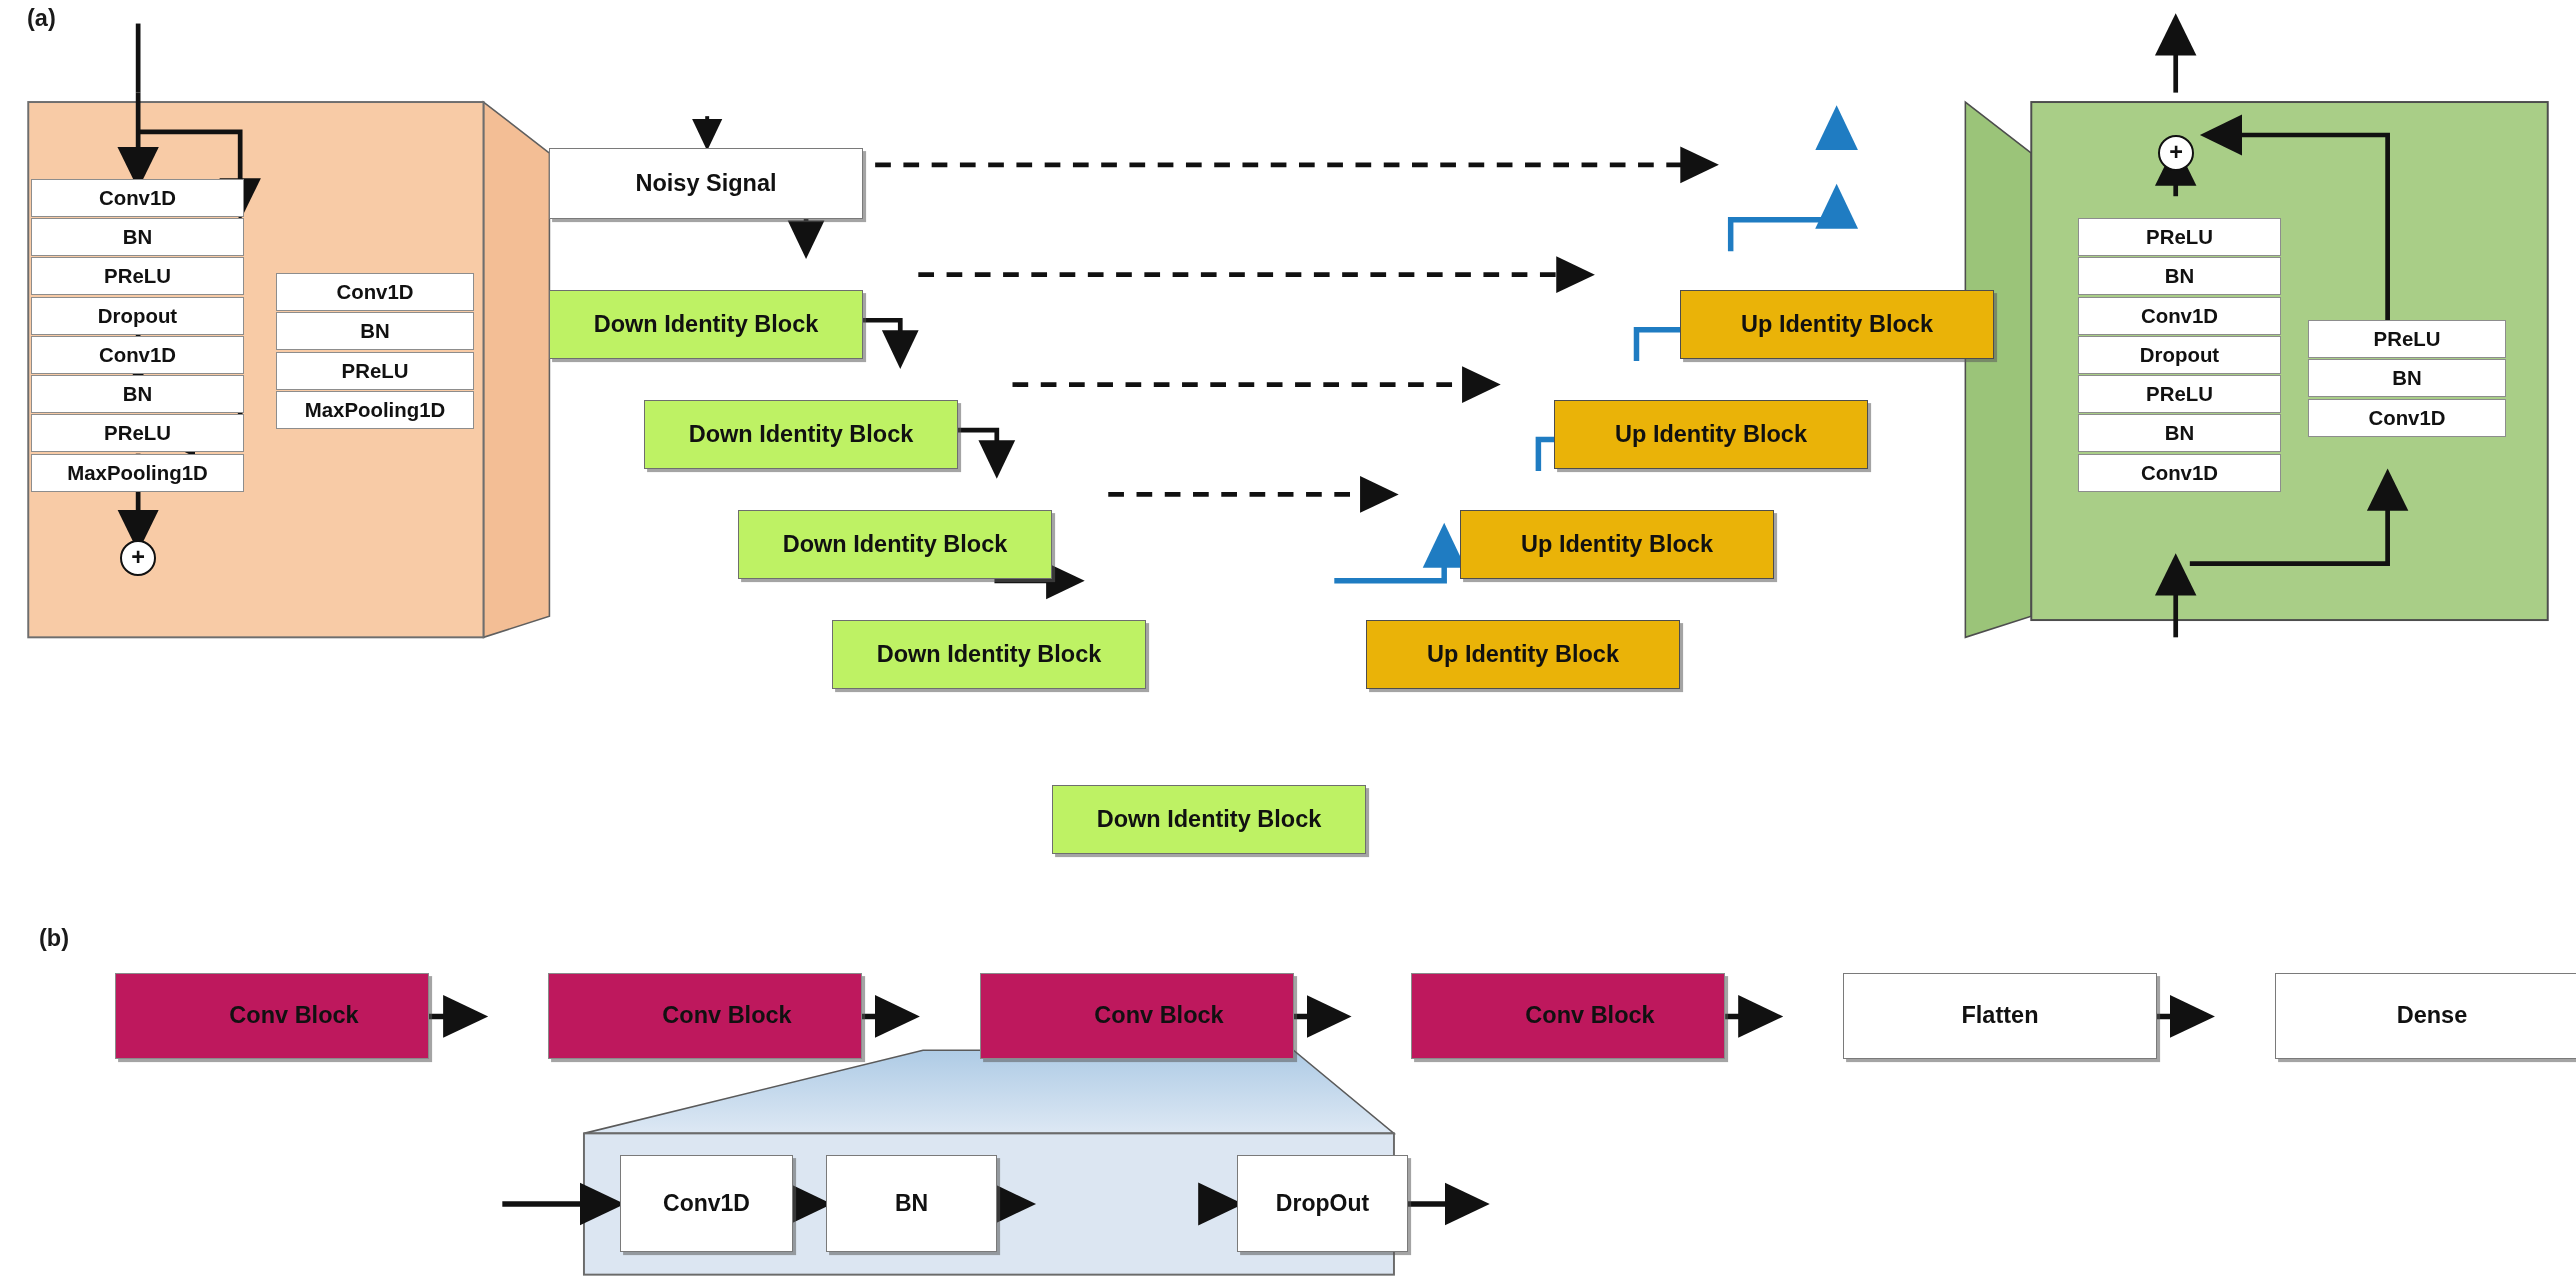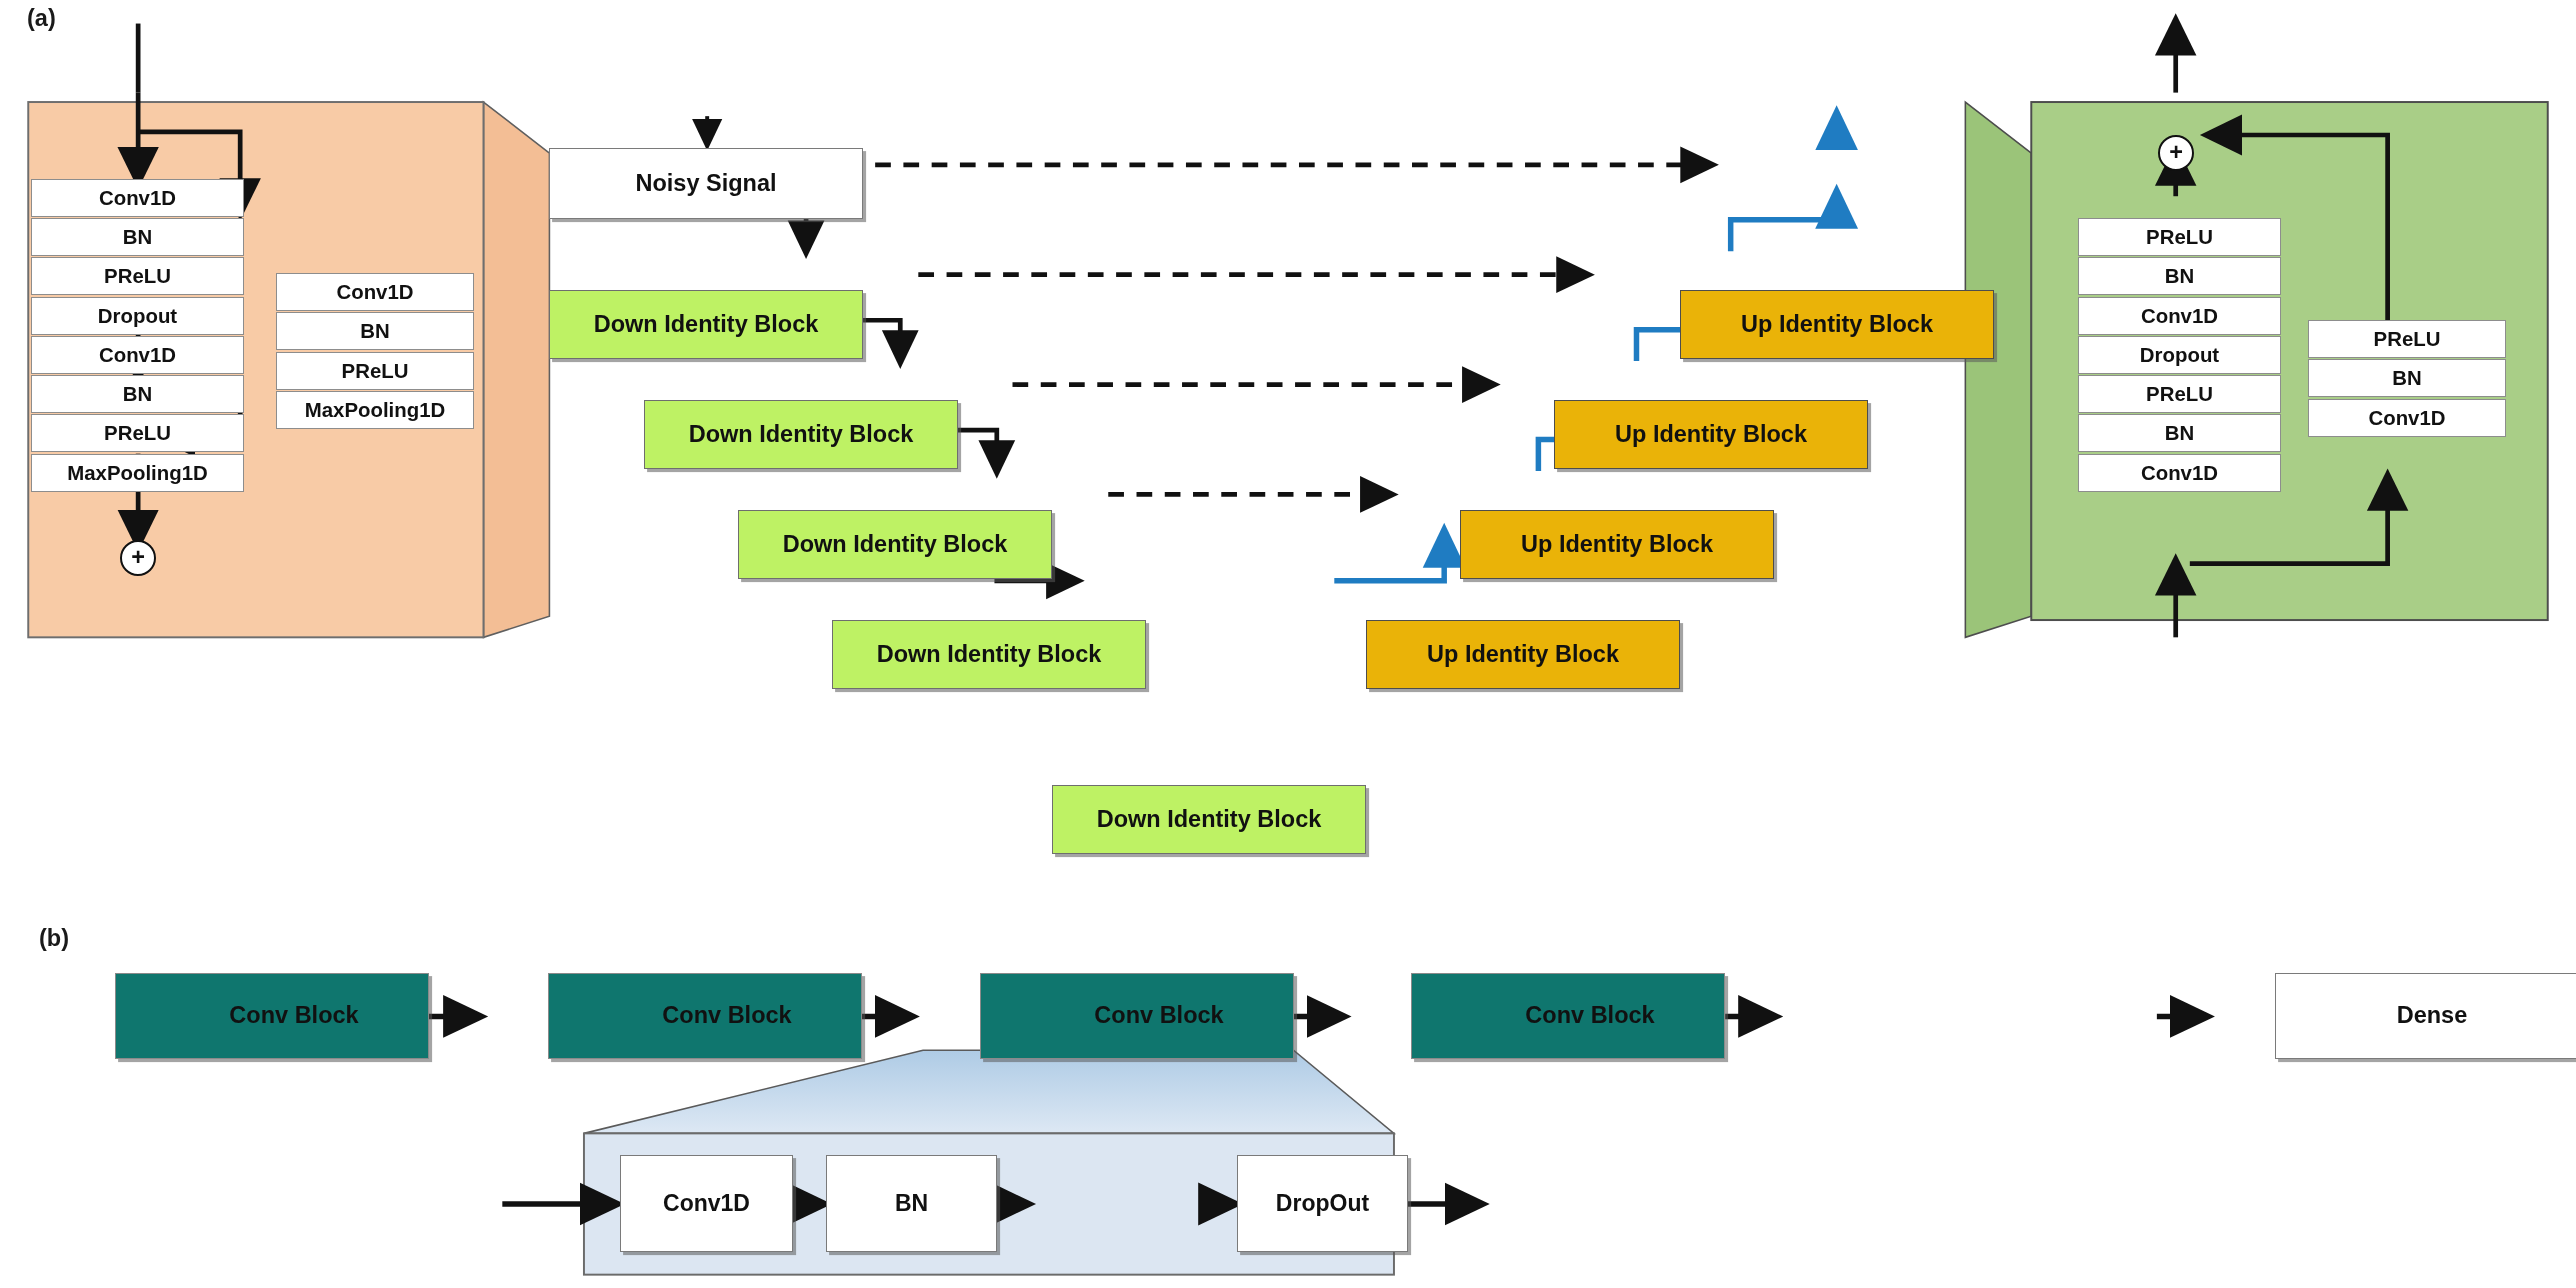--- a/index.html
+++ b/index.html
@@ -10,21 +10,21 @@
   .panel-label{position:absolute;font-weight:bold;font-size:23.5px;color:#1a1a1a;letter-spacing:0px;}
 
   
   .box{position:absolute;box-sizing:border-box;display:flex;align-items:center;
        justify-content:center;border:1.6px solid #7a7a7a;
        font-size:23.5px;font-weight:bold;color:#111;text-align:right;line-height:1.1;}
   .box.shadow{box-shadow:3.1px 3.1px 0 rgba(90,90,90,.55);}
   .box.white{background:#ffffff;}
   .box.orange{background:#bef264;border-color:#6e6e6e;}
   .box.green{background:#eab308;border-color:#4d4d4d;}
-  .box.blue{background:#0f766e;border-color:#8a8a8a;padding-left:44px;}
+  .box.blue{background:#be185d;border-color:#8a8a8a;padding-left:44px;}
 
   
   .layer{position:absolute;box-sizing:border-box;background:#ffffff;
          border:1.6px solid #8d8d8d;display:flex;align-items:center;justify-content:center;
          font-size:20.4px;font-weight:bold;color:#111;}
 
   
   svg.overlay{position:absolute;left:0;top:0;width:2576px;height:1288px;pointer-events:none;}
 
   .plus{position:absolute;width:36px;height:36px;border-radius:50%;background:#fff;
@@ -148,20 +148,21 @@
 
   <div class="box green shadow" style="left:1680px; top:290px; width:314px; height:69px;">Up Identity Block</div>
   <div class="box green shadow" style="left:1554px; top:400px; width:314px; height:69px;">Up Identity Block</div>
   <div class="box green shadow" style="left:1460px; top:510px; width:314px; height:69px;">Up Identity Block</div>
   <div class="box green shadow" style="left:1366px; top:620px; width:314px; height:69px;">Up Identity Block</div>
 
   <div class="box blue shadow" style="left:115px;  top:973px; width:314px; height:86px;">Conv Block</div>
   <div class="box blue shadow" style="left:548px;  top:973px; width:314px; height:86px;">Conv Block</div>
   <div class="box blue shadow" style="left:980px; top:973px; width:314px; height:86px;">Conv Block</div>
   <div class="box blue shadow" style="left:1411px; top:973px; width:314px; height:86px;">Conv Block</div>
+  <div class="box white shadow" style="left:1843px; top:973px; width:314px; height:86px;">Flatten</div>
   <div class="box white shadow" style="left:2275px; top:973px; width:314px; height:86px;">Dense</div>
 
   <div class="box white shadow" style="left:620px;  top:1155px; width:173px; height:97px; font-size:23px;">Conv1D</div>
   <div class="box white shadow" style="left:826px; top:1155px; width:171px; height:97px; font-size:23px;">BN</div>
   <div class="box white shadow" style="left:1237px; top:1155px; width:171px; height:97px; font-size:23px;">DropOut</div>
 
 </div>
 
 
 </body></html>

